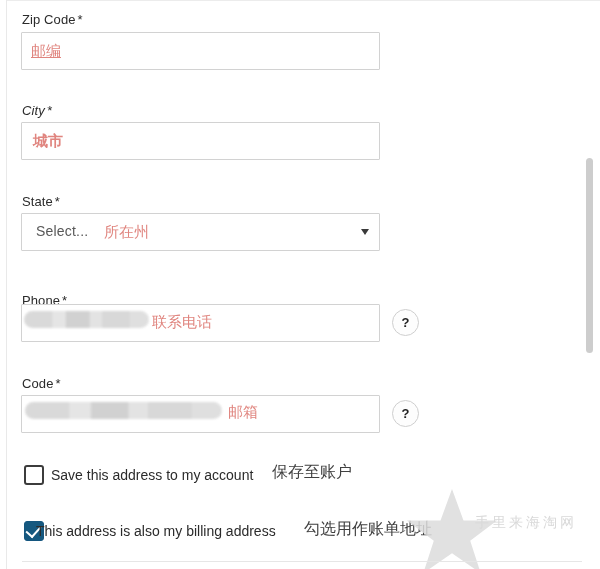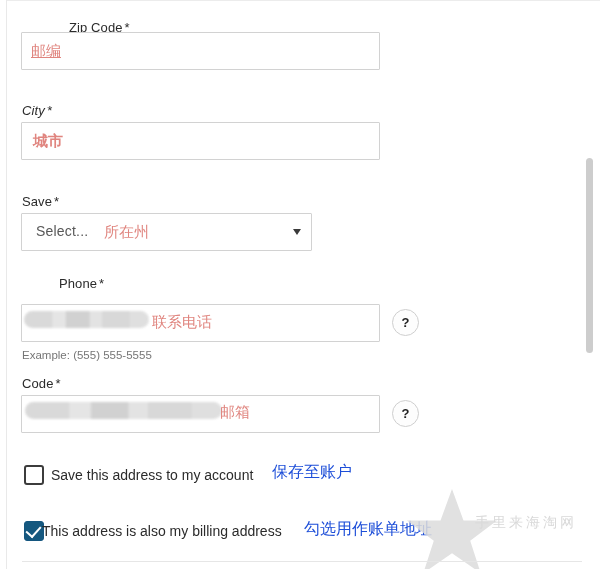--- a/index.html
+++ b/index.html
@@ -81,21 +81,21 @@
     font-size: 11.5px;
     color: #767676;
     line-height: 14px;
     white-space: nowrap;
   }
 
   
   .select-input {
     position: relative;
     box-sizing: border-box;
-    width: 291px;
+    width: 359px;
     height: 38px;
     border: 1px solid #d2d2d2;
     background: #ffffff;
     border-radius: 1px;
   }
   .select-placeholder {
     position: absolute;
     left: 14px; top: 9px;
     font-size: 14px;
     color: #585858;
@@ -169,21 +169,21 @@
     position: absolute;
     font-size: 14px;
     color: #2b2b2b;
     line-height: 20px;
     white-space: nowrap;
   }
   .cb-annotation {
     position: absolute;
     font-size: 16px;
     line-height: 20px;
-    color: #1d4ed8;
+    color: #404040;
     white-space: nowrap;
     font-family: "DejaVu Sans", "Liberation Sans", sans-serif;
   }
 
   
   .scrollbar-track {
     position: absolute;
     right: 3px; top: 0;
     width: 9px; height: 569px;
     background: transparent;
@@ -219,83 +219,82 @@
   }
 </style>
 </head>
 <body>
 
 <div id="page-frame">
 
   <div class="frame-edge-top"></div>
   <div class="frame-edge-left"></div>
 
-  <div class="field-group" style="left:22px; top:20px;margin-left:47px;">
+  <div class="field-group" style="left:22px; top:12px;">
     <div class="field-label">
       <span>Zip Code</span><span class="req-star">*</span>
     </div>
   </div>
   <div class="text-input" style="position:absolute; left:21px; top:32px;">
   </div>
   <div class="input-annotation" style="left:31px; top:41px;text-decoration:underline;">邮编</div>
 
   <div class="field-group" style="left:22px; top:103px;font-style:italic;">
     <div class="field-label">
       <span>City</span><span class="req-star">*</span>
     </div>
   </div>
   <div class="text-input" style="position:absolute; left:21px; top:122px;">
   </div>
   <div class="input-annotation" style="left:33px; top:131px;font-weight:bold;">城市</div>
 
   <div class="field-group" style="left:22px; top:194px;">
     <div class="field-label">
-      <span>Save</span><span class="req-star">*</span>
+      <span>State</span><span class="req-star">*</span>
     </div>
   </div>
   <div class="select-input" style="position:absolute; left:21px; top:213px;">
     <span class="select-placeholder">Select...</span>
     <span class="select-caret"></span>
   </div>
   <div class="input-annotation" style="left:104px; top:222px;">所在州</div>
 
-  <div class="field-group" style="left:22px; top:276px;margin-left:37px;">
+  <div class="field-group" style="left:22px; top:293px;">
     <div class="field-label">
       <span>Phone</span><span class="req-star">*</span>
     </div>
   </div>
   <div class="text-input" style="position:absolute; left:21px; top:304px;">
   </div>
   <div class="redaction" style="left:24px; top:311px; width:125px; height:17px;"></div>
   <div class="input-annotation" style="left:152px; top:312px;">联系电话</div>
   <div class="help-button" style="left:392px; top:309px;">?</div>
-  <div class="helper-text" style="position:absolute; left:22px; top:348px;">Example: (555) 555-5555</div>
 
   <div class="field-group" style="left:22px; top:376px;">
     <div class="field-label">
       <span>Code</span><span class="req-star">*</span>
     </div>
   </div>
   <div class="text-input" style="position:absolute; left:21px; top:395px;">
   </div>
   <div class="redaction" style="left:25px; top:402px; width:197px; height:17px;"></div>
-  <div class="input-annotation" style="left:220px; top:402px;">邮箱</div>
+  <div class="input-annotation" style="left:228px; top:402px;">邮箱</div>
   <div class="help-button" style="left:392px; top:400px;">?</div>
 
   <div class="check-row">
     <div class="cb-box unchecked" style="left:24px; top:465px;"></div>
     <div class="cb-label" style="left:51px; top:465px;">Save this address to my account</div>
     <div class="cb-annotation" style="left:272px; top:462px;">保存至账户</div>
   </div>
 
   <div class="check-row">
     <div class="cb-box checked" style="left:24px; top:521px;">
       <span class="cb-check"></span>
     </div>
-    <div class="cb-label" style="left:42px; top:521px;">This address is also my billing address</div>
+    <div class="cb-label" style="left:36px; top:521px;">This address is also my billing address</div>
     <div class="cb-annotation" style="left:304px; top:519px;">勾选用作账单地址</div>
   </div>
 
   <div class="watermark wm-star">
     <svg width="96" height="92" viewBox="0 0 100 96" xmlns="http://www.w3.org/2000/svg">
       <polygon points="50,2 62,35 97,35 69,56 80,90 50,69 20,90 31,56 3,35 38,35" fill="#dcdcdc"></polygon>
     </svg>
   </div>
   <div class="watermark wm-text">手里来海淘网</div>
 

